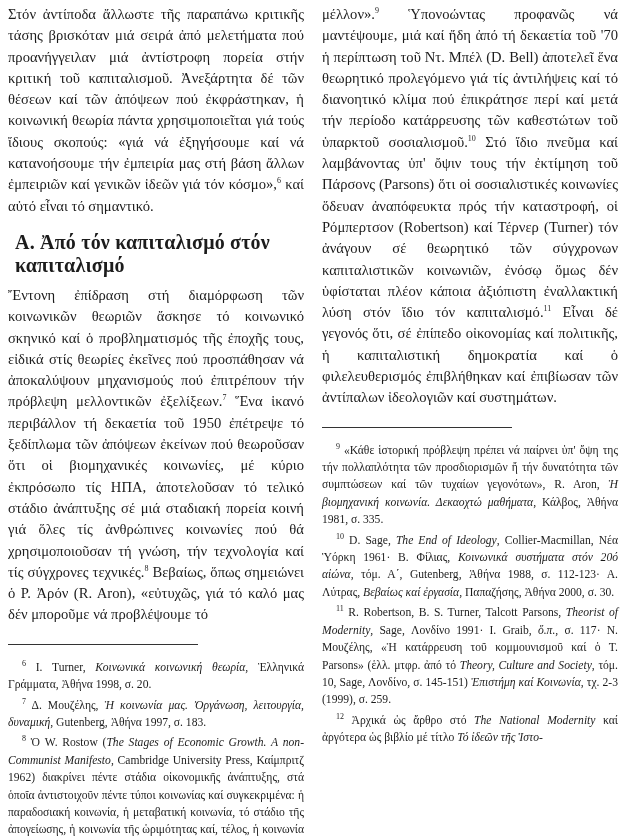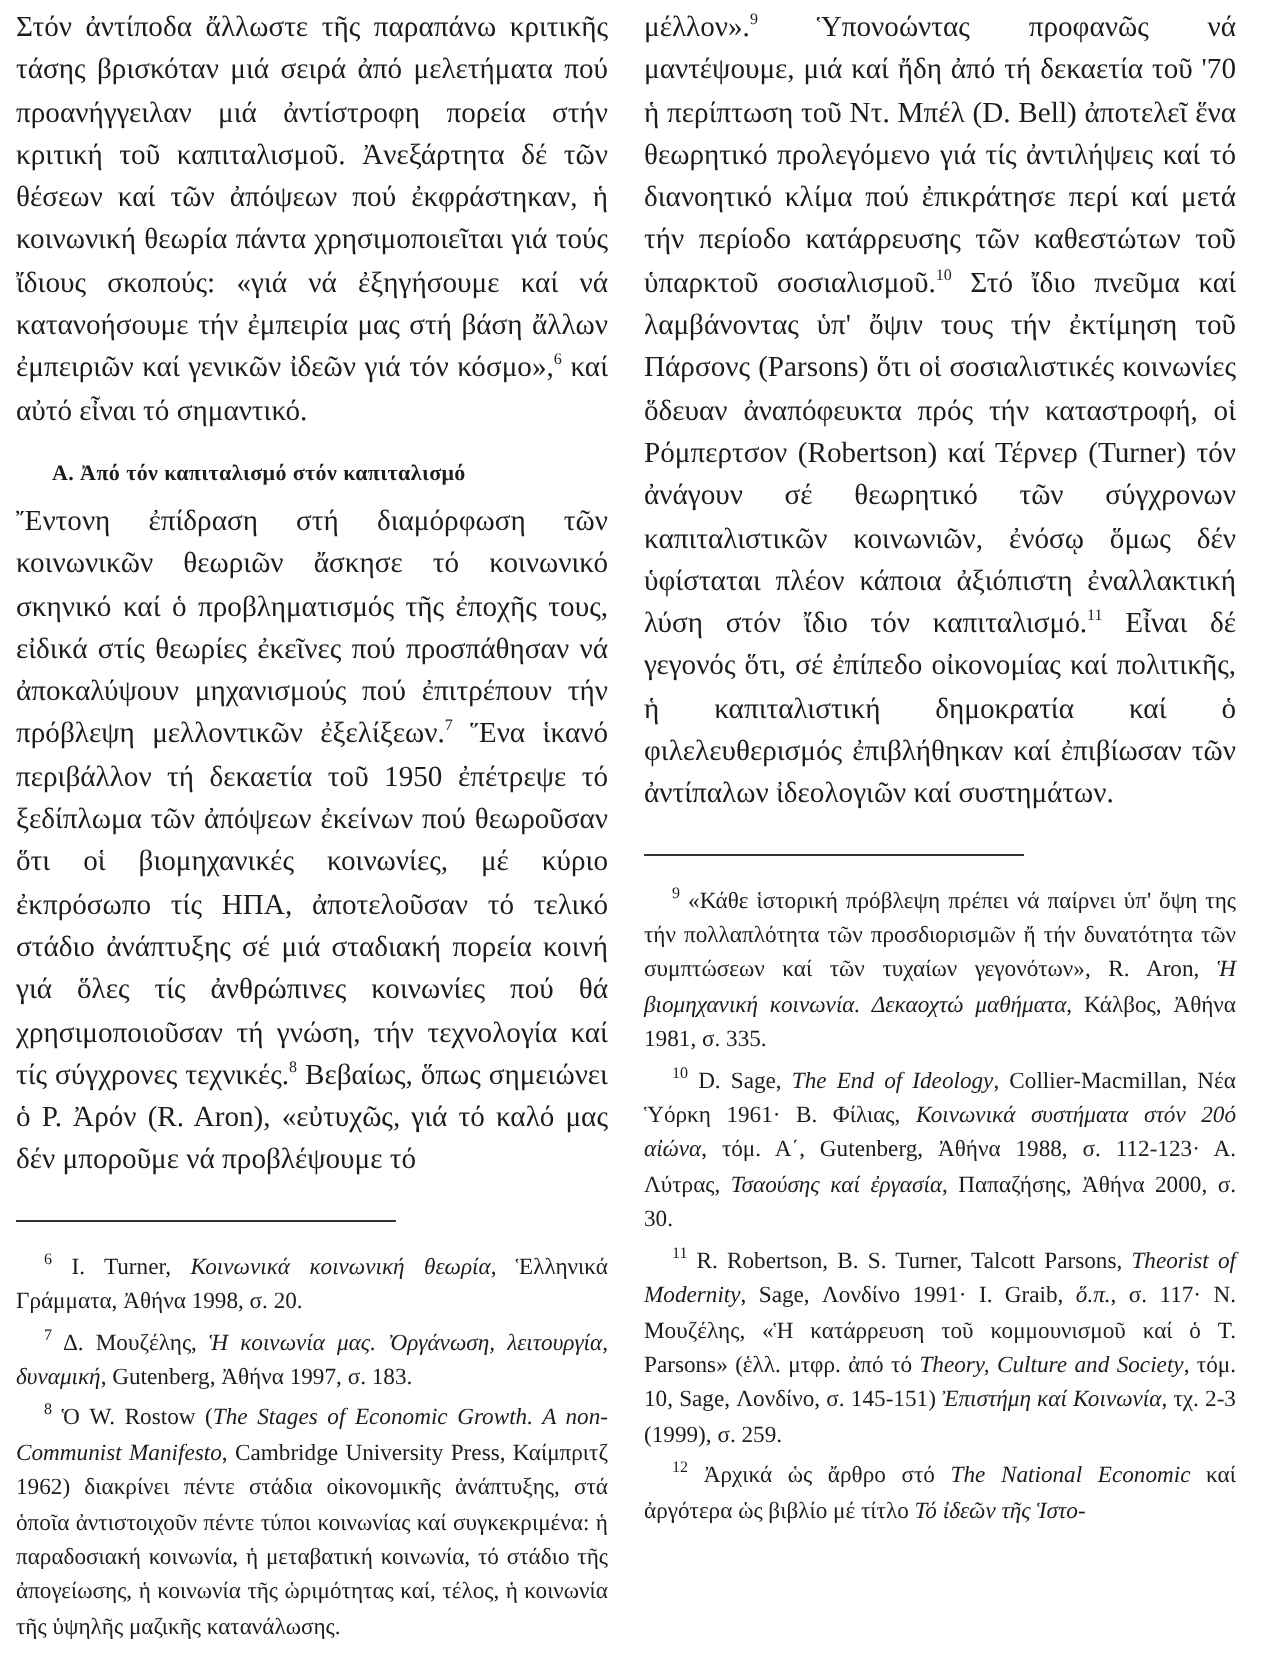--- a/index.html
+++ b/index.html
@@ -11,21 +11,21 @@
   .page { position: relative; width: 624px; height: 840px; }
   .col { position: absolute; top: 4px; width: 296px; }
   .col.left { left: 8px; }
   .col.right { left: 322px; }
   .body-text {
     font-size: 14.6px; line-height: 21.3px; text-align: justify;
     margin: 0; hyphens: manual;
   }
   .body-text.para { text-indent: 16px; }
   .heading {
-    font-weight: bold; font-size: 11px; margin: 14px 0 8px 18px; letter-spacing: 0.2px;
+    font-weight: bold; font-size: 20px; margin: 14px 0 8px 7px; letter-spacing: 0.2px;
   }
   .fn-rule { width: 190px; border-top: 1px solid #333; margin: 18px 0 14px 0; }
   .fn {
     font-size: 11.6px; line-height: 17.4px; text-align: justify; margin: 0 0 3px 0;
     text-indent: 14px;
     font-family: Liberation Serif, serif;
   }
   sup { font-size: 8px; vertical-align: super; line-height: 0; }
   i { font-style: italic; }
 </style>
@@ -51,20 +51,20 @@
   </div>
 
   <div class="col right">
     <p class="body-text"><span>μέλλον».</span><sup>9</sup><span> Ὑπονοώντας προφανῶς νά μαντέψουμε, μιά καί ἤδη ἀπό τή δεκαετία τοῦ '70 ἡ περίπτωση τοῦ Ντ. Μπέλ (D. Bell) ἀποτελεῖ ἕνα θεωρητικό προλεγόμενο γιά τίς ἀντιλήψεις καί τό διανοητικό κλίμα πού ἐπικράτησε περί καί μετά τήν περίοδο κατάρρευσης τῶν καθεστώτων τοῦ ὑπαρκτοῦ σοσιαλισμοῦ.</span><sup>10</sup><span> Στό ἴδιο πνεῦμα καί λαμβάνοντας ὑπ' ὄψιν τους τήν ἐκτίμηση τοῦ Πάρσονς (Parsons) ὅτι οἱ σοσιαλιστικές κοινωνίες ὅδευαν ἀναπόφευκτα πρός τήν καταστροφή, οἱ Ρόμπερτσον (Robertson) καί Τέρνερ (Turner) τόν ἀνάγουν σέ θεωρητικό τῶν σύγχρονων καπιταλιστικῶν κοινωνιῶν, ἐνόσῳ ὅμως δέν ὑφίσταται πλέον κάποια ἀξιόπιστη ἐναλλακτική λύση στόν ἴδιο τόν καπιταλισμό.</span><sup>11</sup><span> Εἶναι δέ γεγονός ὅτι, σέ ἐπίπεδο οἰκονομίας καί πολιτικῆς, ἡ καπιταλιστική δημοκρατία καί ὁ φιλελευθερισμός ἐπιβλήθηκαν καί ἐπιβίωσαν τῶν ἀντίπαλων ἰδεολογιῶν καί συστημάτων.</span></p>
 
 
     <div class="fn-rule"></div>
 
     <p class="fn"><sup>9</sup> <span>«Κάθε ἱστορική πρόβλεψη πρέπει νά παίρνει ὑπ' ὄψη της τήν πολλαπλότητα τῶν προσδιορισμῶν ἤ τήν δυνατότητα τῶν συμπτώσεων καί τῶν τυχαίων γεγονότων», R. Aron, </span><i>Ἡ βιομηχανική κοινωνία. Δεκαοχτώ μαθήματα</i><span>, Κάλβος, Ἀθήνα 1981, σ. 335.</span></p>
 
-    <p class="fn"><sup>10</sup> <span>D. Sage, </span><i>The End of Ideology</i><span>, Collier-Macmillan, Νέα Ὑόρκη 1961· Β. Φίλιας, </span><i>Κοινωνικά συστήματα στόν 20ό αἰώνα</i><span>, τόμ. Α΄, Gutenberg, Ἀθήνα 1988, σ. 112-123· Α. Λύτρας, </span><i>Τσαούσης καί ἐργασία</i><span>, Παπαζήσης, Ἀθήνα 2000, σ. 30.</span></p>
+    <p class="fn"><sup>10</sup> <span>D. Sage, </span><i>The End of Ideology</i><span>, Collier-Macmillan, Νέα Ὑόρκη 1961· Β. Φίλιας, </span><i>Κοινωνικά συστήματα στόν 20ό αἰώνα</i><span>, τόμ. Α΄, Gutenberg, Ἀθήνα 1988, σ. 112-123· Α. Λύτρας, </span><i>Βεβαίως καί ἐργασία</i><span>, Παπαζήσης, Ἀθήνα 2000, σ. 30.</span></p>
 
     <p class="fn"><sup>11</sup> <span>R. Robertson, B. S. Turner, Talcott Parsons, </span><i>Theorist of Modernity</i><span>, Sage, Λονδίνο 1991· I. Graib, </span><i>ὅ.π.</i><span>, σ. 117· Ν. Μουζέλης, «Ἡ κατάρρευση τοῦ κομμουνισμοῦ καί ὁ T. Parsons» (ἑλλ. μτφρ. ἀπό τό </span><i>Theory, Culture and Society</i><span>, τόμ. 10, Sage, Λονδίνο, σ. 145-151) </span><i>Ἐπιστήμη καί Κοινωνία</i><span>, τχ. 2-3 (1999), σ. 259.</span></p>
 
-    <p class="fn"><sup>12</sup> <span>Ἀρχικά ὡς ἄρθρο στό </span><i>The National Economic</i><span> καί ἀργότερα ὡς βιβλίο μέ τίτλο </span><i>Τό ἰδεῶν τῆς Ἱστο-</i></p>
+    <p class="fn"><sup>12</sup> <span>Ἀρχικά ὡς ἄρθρο στό </span><i>The National Modernity</i><span> καί ἀργότερα ὡς βιβλίο μέ τίτλο </span><i>Τό ἰδεῶν τῆς Ἱστο-</i></p>
   </div>
 
 </div>
 
 </body></html>

